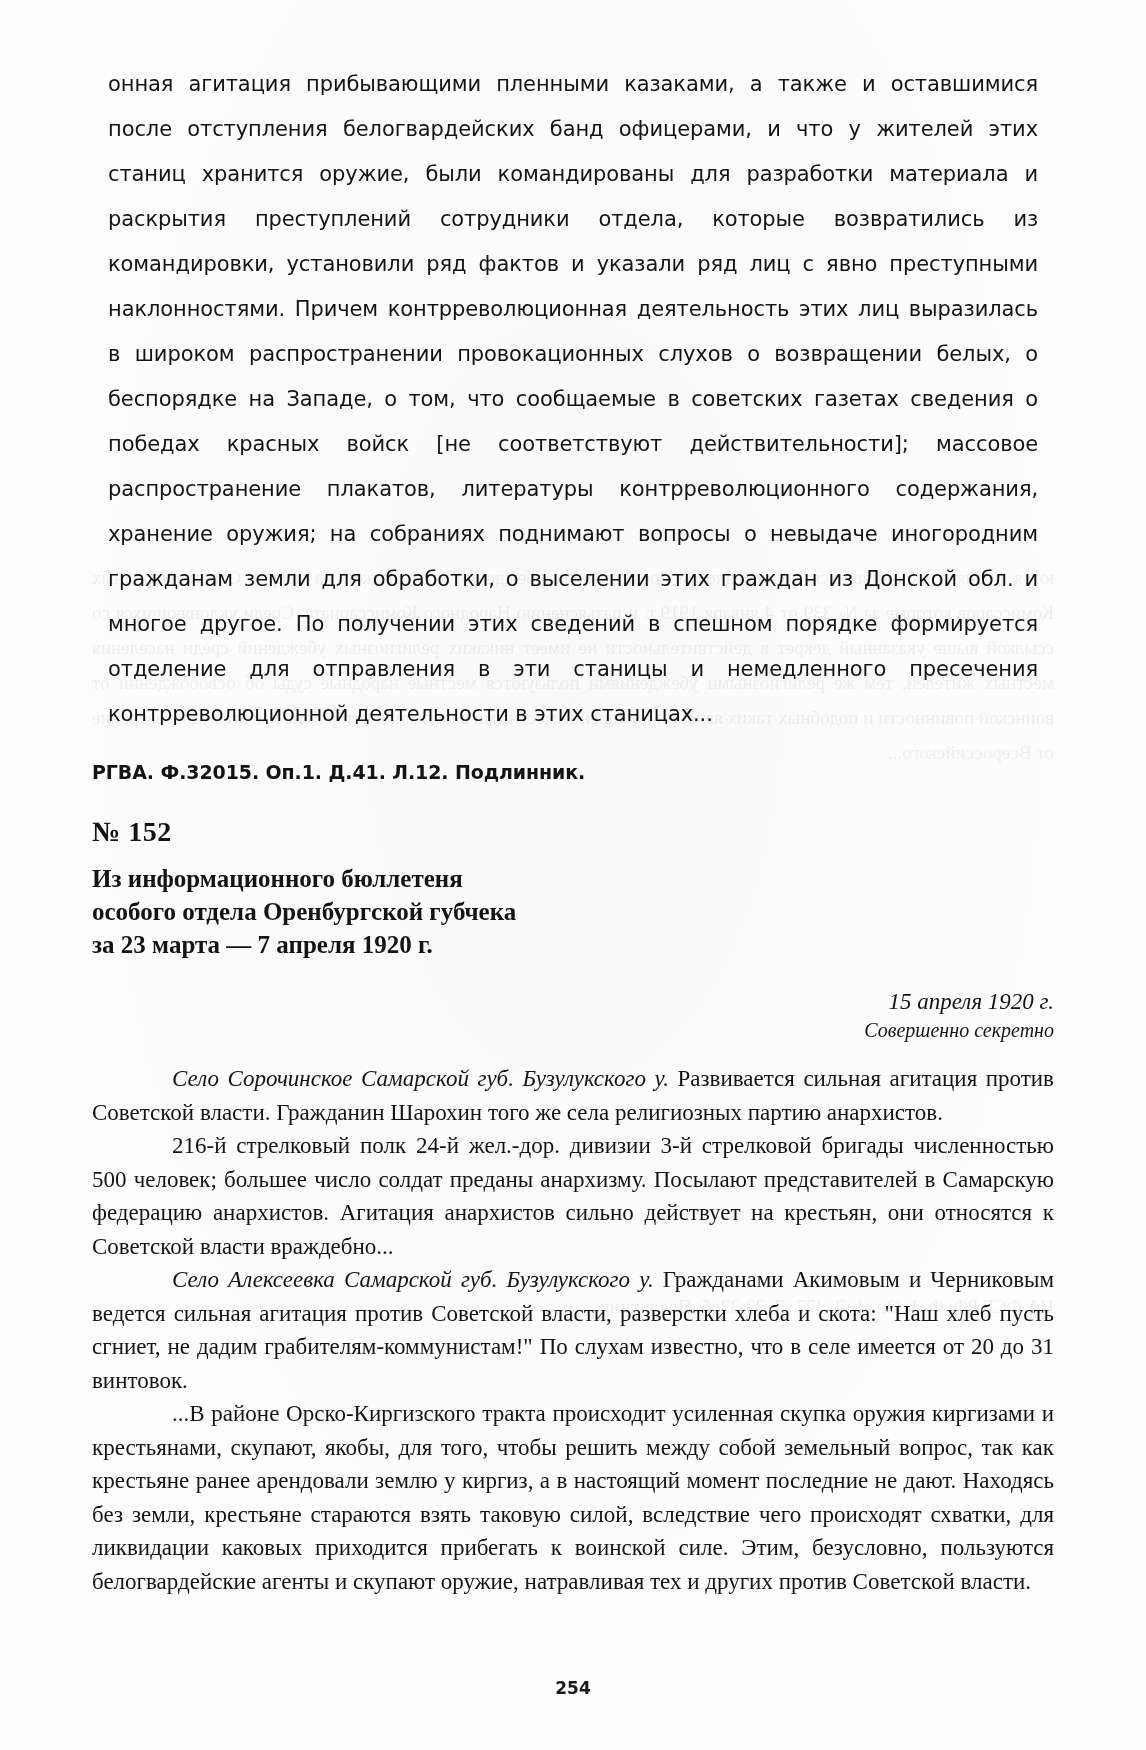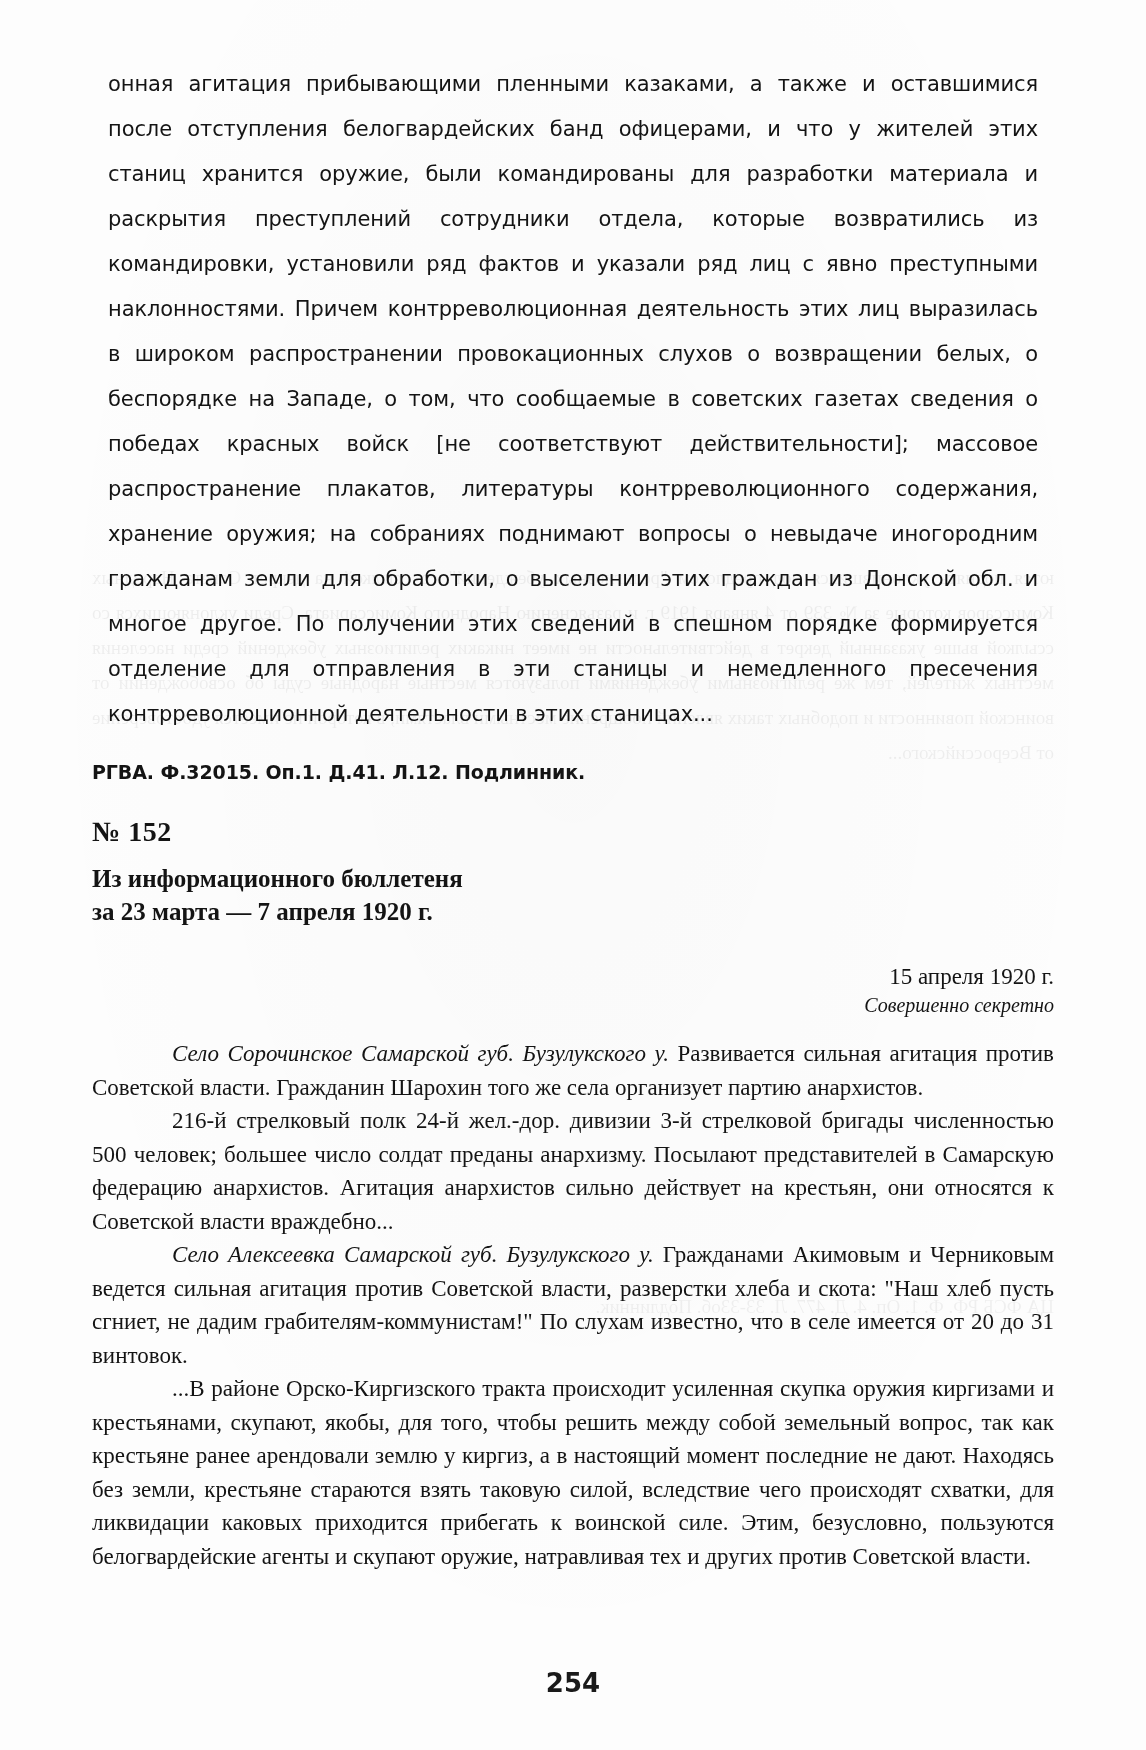--- a/index.html
+++ b/index.html
@@ -85,23 +85,24 @@
   }
   .doc-title {
     font-family: Liberation Serif, serif;
     font-weight: bold;
     font-size: 25px;
     line-height: 33px;
     margin-top: 14px;
   }
   .date-line {
     font-family: "Liberation Serif", serif;
+    font-style: italic;
     font-size: 23px;
     text-align: right;
-    margin-top: 36px;
+    margin-top: 28px;
   }
   .secret-line {
     font-family: "Liberation Serif", serif;
     font-style: italic;
     font-size: 20px;
     text-align: right;
     margin-top: 4px;
   }
   .para {
     font-family: "Liberation Serif", serif;
@@ -117,49 +118,50 @@
     font-style: italic;
     margin-left: 42px;
   }
   .page-number {
     position: absolute;
     left: 0;
     right: 0;
     bottom: 52px;
     text-align: center;
     font-family: "DejaVu Sans", sans-serif;
-    font-size: 26px;
+    font-size: 17px;
     font-weight: 600;
     color: #1a1a1a;
   }
 </style>
 </head>
 <body>
 
 <div class="page">
 
   <div class="ghost">ются поднять уклонившихся под предлогом "религиозных убеждений" со ссылкой на декрет Совета Народных Комиссаров которые за № 339 от 4 января 1919 г. и разъяснению Народного Комиссариата. Среди уклоняющихся со ссылкой выше указанный декрет в действительности не имеет никаких религиозных убеждений среди населения местных жителей, тем же религиозными убеждениями пользуются местные народные суды об освобождении от воинской повинности и подобных таких явлений поощрение местными властями, в которой не имеется удостоверение от Всероссийского...</div>
   <div class="ghost2">ЦА ФСБ РФ. Ф. 1. Оп. 4. Д. 477. Л. 33-33об. Подлинник.</div>
 
   <p class="body-top">онная агитация прибывающими пленными казаками, а также и оставшимися после отступления белогвардейских банд офицерами, и что у жителей этих станиц хранится оружие, были командированы для разработки материала и раскрытия преступлений сотрудники отдела, которые возвратились из командировки, установили ряд фактов и указали ряд лиц с явно преступными наклонностями. Причем контрреволюционная деятельность этих лиц выразилась в широком распространении провокационных слухов о возвращении белых, о беспорядке на Западе, о том, что сообщаемые в советских газетах сведения о победах красных войск [не соответствуют действительности]; массовое распространение плакатов, литературы контрреволюционного содержания, хранение оружия; на собраниях поднимают вопросы о невыдаче иногородним гражданам земли для обработки, о выселении этих граждан из Донской обл. и многое другое. По получении этих сведений в спешном порядке формируется отделение для отправления в эти станицы и немедленного пресечения контрреволюционной деятельности в этих станицах...</p>
 
   <div class="archive-ref">РГВА. Ф.32015. Оп.1. Д.41. Л.12. Подлинник.</div>
 
   <div class="doc-number">№ 152</div>
 
   <div class="doc-title">
     <div>Из информационного бюллетеня</div>
+    <div>особого отдела Оренбургской губчека</div>
     <div>за 23 марта — 7 апреля 1920 г.</div>
   </div>
 
   <div class="date-line">15 апреля 1920 г.</div>
   <div class="secret-line">Совершенно секретно</div>
 
   <p class="para first">
-    <em>Село Сорочинское Самарской губ. Бузулукского у.</em><span> Развивается сильная агитация против Советской власти. Гражданин Шарохин того же села организует партию анархистов.</span>
+    <em>Село Сорочинское Самарской губ. Бузулукского у.</em><span> Развивается сильная агитация против Советской власти. Гражданин Шарохин того же села религиозных партию анархистов.</span>
   </p>
 
   <p class="para">
     <em></em><span>216-й стрелковый полк 24-й жел.-дор. дивизии 3-й стрелковой бригады численностью 500 человек; большее число солдат преданы анархизму. Посылают представителей в Самарскую федерацию анархистов. Агитация анархистов сильно действует на крестьян, они относятся к Советской власти враждебно...</span>
   </p>
 
   <p class="para">
     <em>Село Алексеевка Самарской губ. Бузулукского у.</em><span> Гражданами Акимовым и Черниковым ведется сильная агитация против Советской власти, разверстки хлеба и скота: "Наш хлеб пусть сгниет, не дадим грабителям-коммунистам!" По слухам известно, что в селе имеется от 20 до 31 винтовок.</span>
   </p>
 

